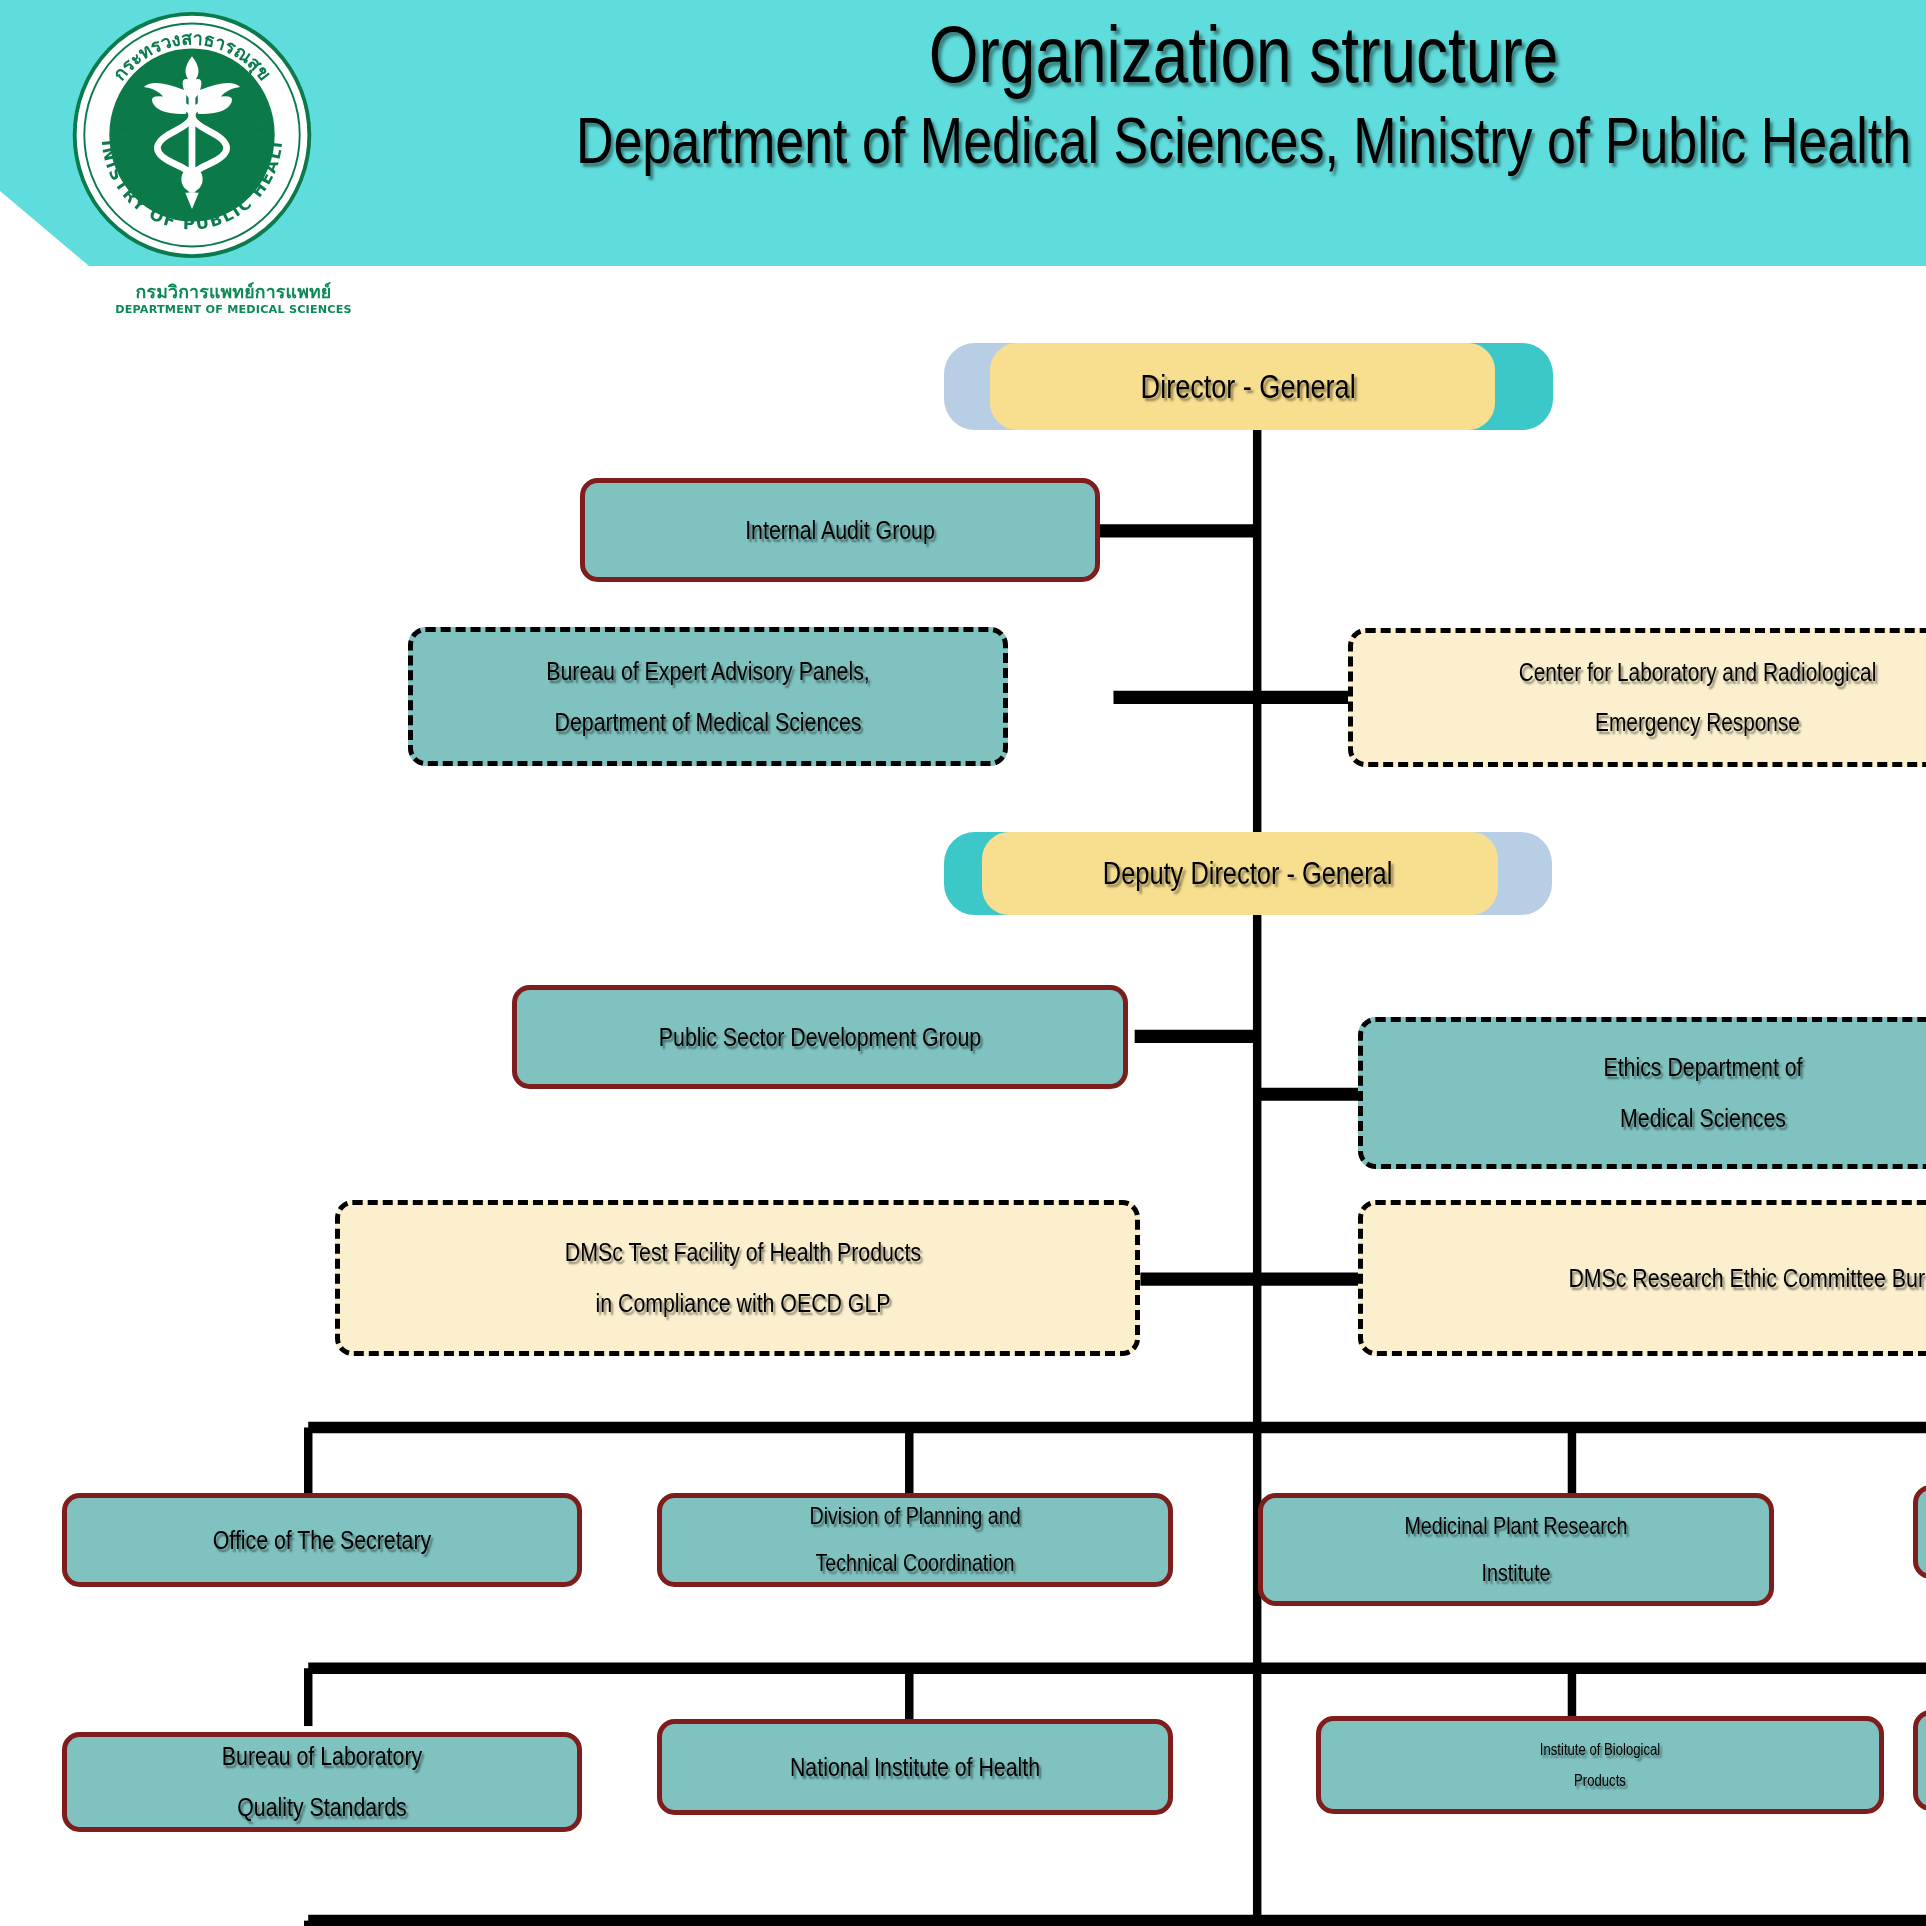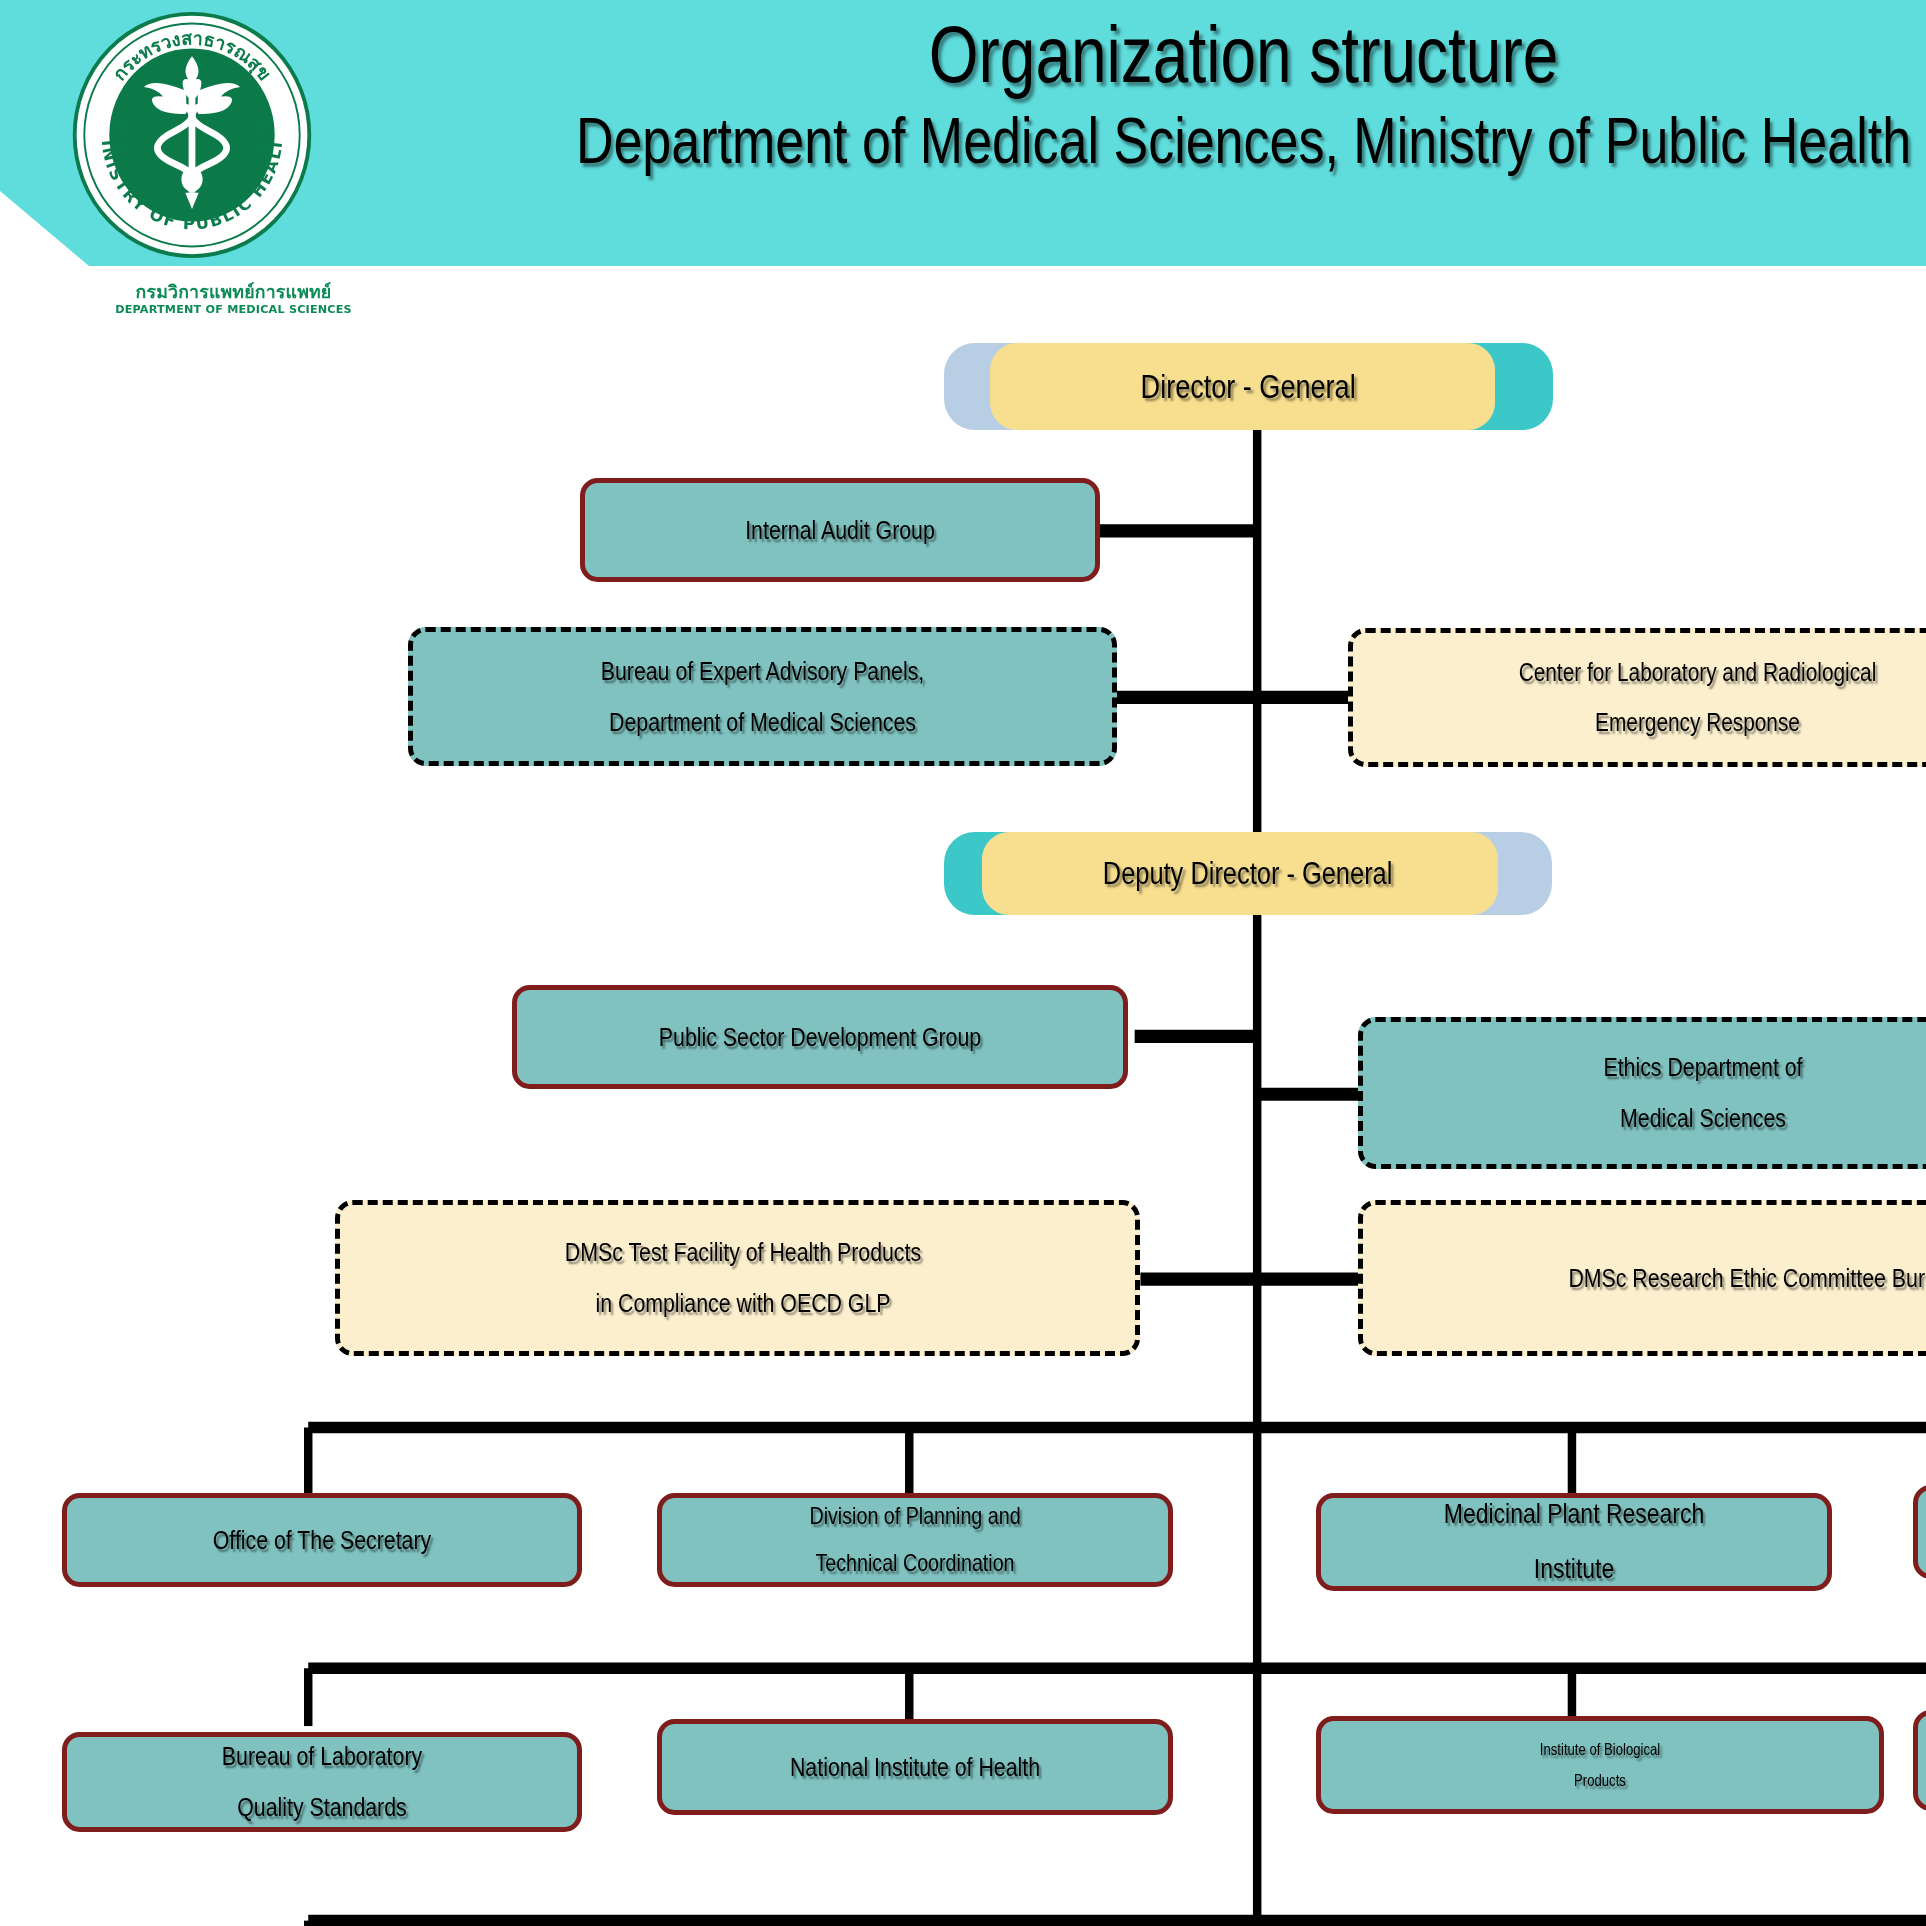--- a/index.html
+++ b/index.html
@@ -180,21 +180,21 @@
   <div class="plate" style="left:-19px;width:127px;background:#3CC8C8;border-radius:31px 0 0 31px;z-index:1;"></div>
   <div class="plate" style="left:462px;width:127px;background:#B8CEE4;border-radius:0 31px 31px 0;z-index:1;"></div>
   <div class="plate" style="left:19px;width:516px;background:#F8DF8F;border-radius:27px;z-index:2;"></div>
   <span class="lbl">Deputy Director - General</span>
 </div>
 
 <div class="node solid" style="left:580px;top:478px;width:520px;height:104px;font-size:26px;">
   <span class="lbl">Internal Audit Group</span>
   </div>
 
-<div class="node dashed-teal" style="left:408px;top:627px;width:709px;height:139px;font-size:26px;">
+<div class="node dashed-teal" style="left:408px;top:627px;width:600px;height:139px;font-size:26px;">
   <span class="lbl">
       <span style="display:block">Bureau of Expert Advisory Panels,</span>
       <span style="display:block">Department of Medical Sciences</span>
     </span>
   </div>
 
 <div class="node dashed-cream" style="left:1348px;top:628px;width:699px;height:139px;font-size:25.4px;">
   <span class="lbl">
       <span style="display:block">Center for Laboratory and Radiological</span>
       <span style="display:block">Emergency Response</span>
@@ -227,21 +227,21 @@
   <span class="lbl">Office of The Secretary</span>
   </div>
 
 <div class="node solid" style="left:657px;top:1493px;width:516px;height:94px;font-size:24px;text-align:center;">
   <span class="lbl">
       <span style="display:block">Division of Planning and</span>
       <span style="display:block">Technical Coordination</span>
     </span>
   </div>
 
-<div class="node solid" style="left:1316px;top:1493px;width:516px;height:98px;font-size:28px;">
+<div class="node solid" style="left:1258px;top:1493px;width:516px;height:113px;font-size:24px;">
   <span class="lbl">
       <span style="display:block">Medicinal Plant Research</span>
       <span style="display:block">Institute</span>
     </span>
   </div>
 
 <div class="node solid" style="left:1913px;top:1485px;width:524px;height:94px;font-size:24px;">
   </div>
 
 <div class="node solid" style="left:62px;top:1712px;width:520px;height:100px;font-size:26px;margin-top:20px;">

